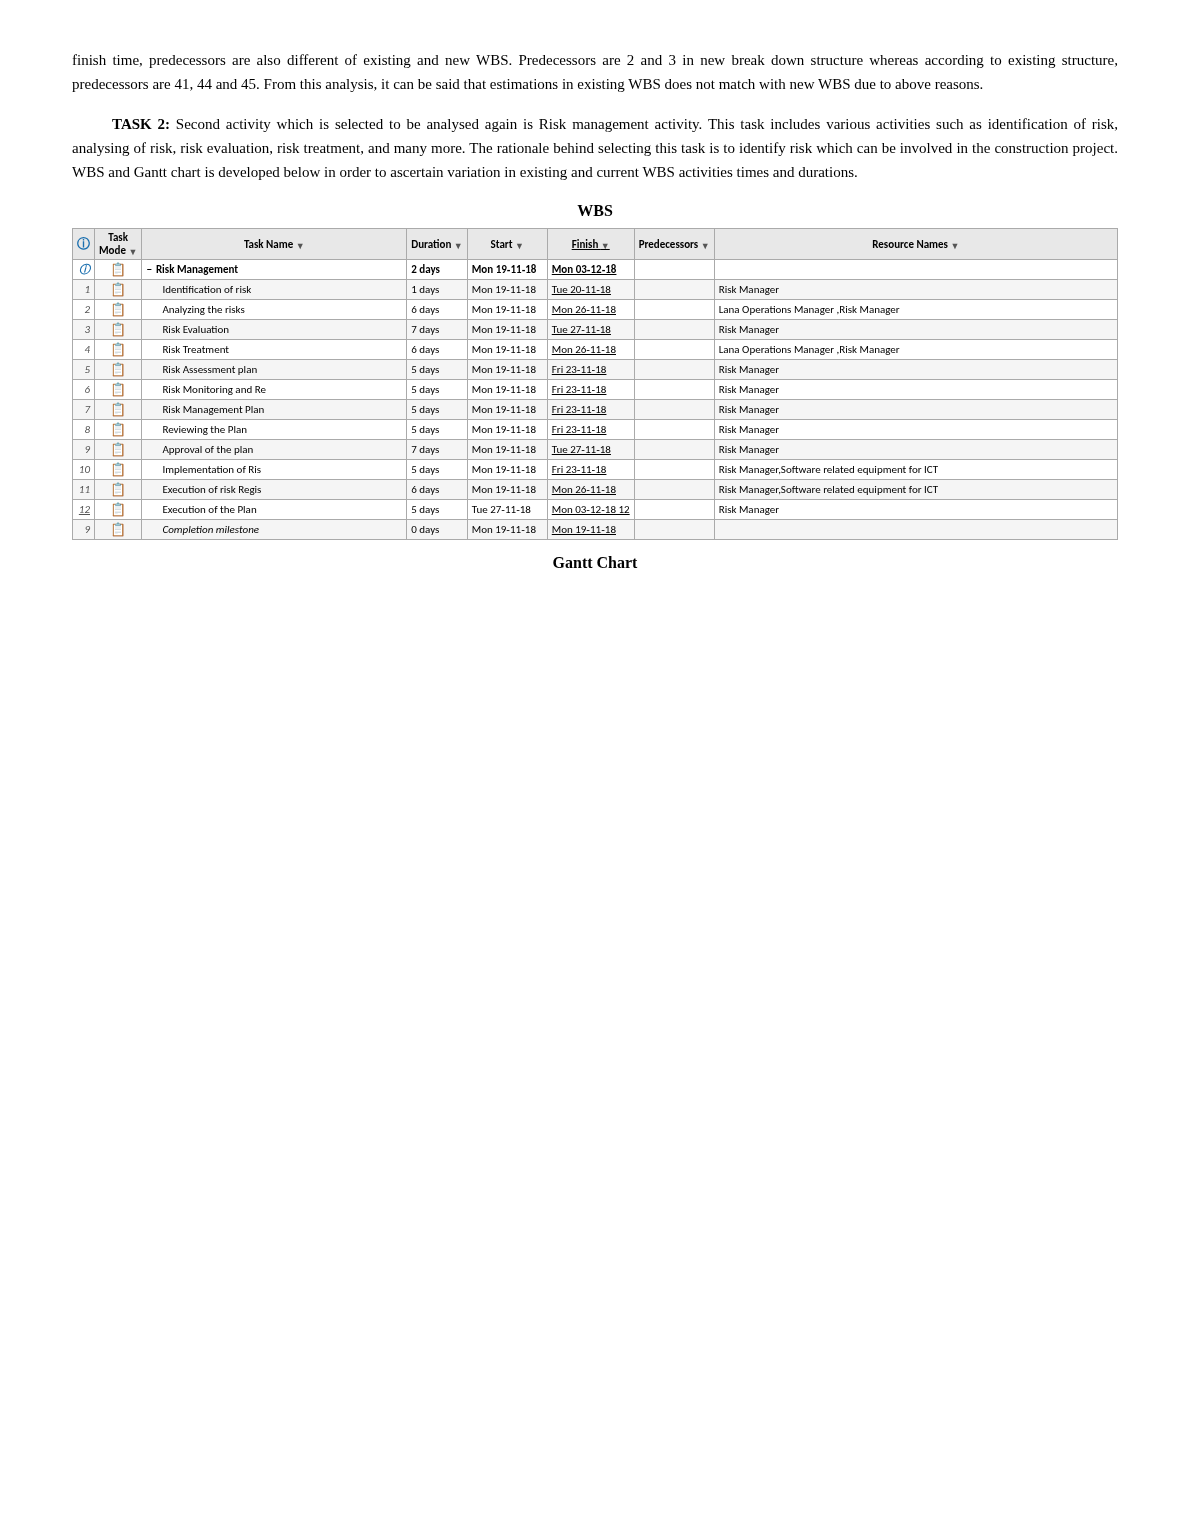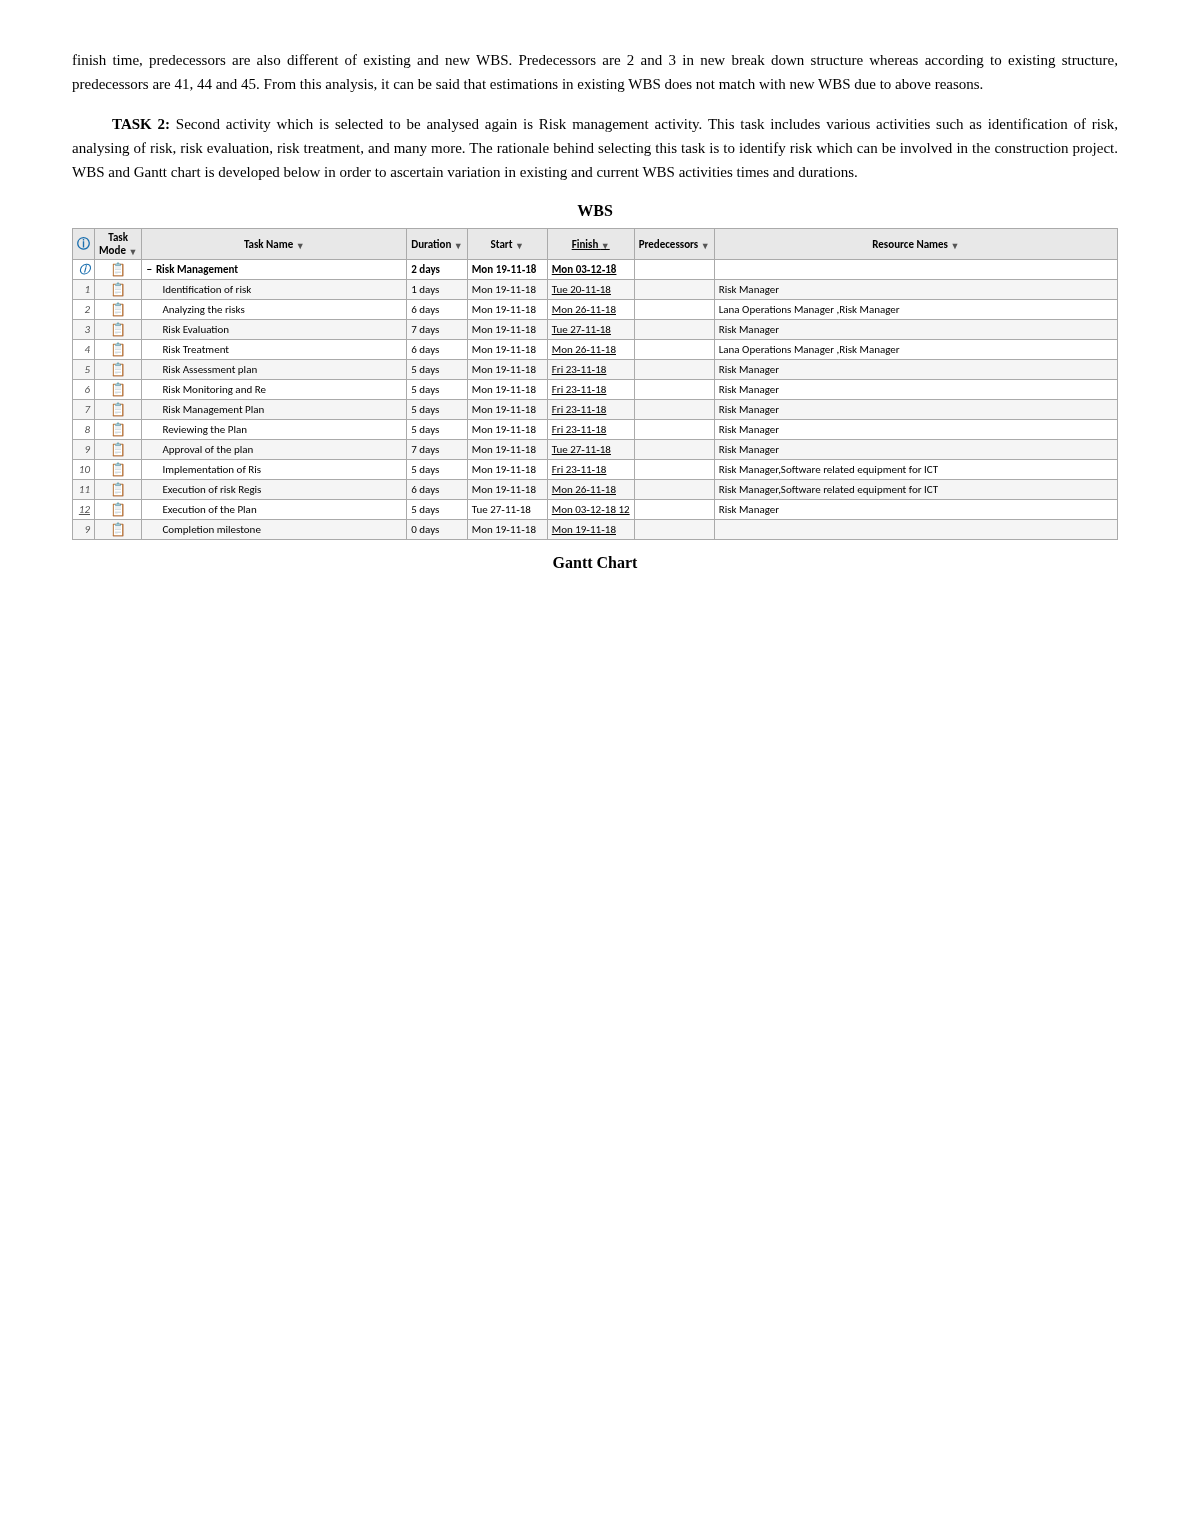--- a/index.html
+++ b/index.html
@@ -256,21 +256,21 @@
           <td class="col-taskname"><span style="padding-left:16px;margin-top:36px;">Execution of the Plan</span></td>
           <td class="col-duration">5 days</td>
           <td class="col-start">Tue 27‑11‑18</td>
           <td class="col-finish">Mon 03‑12‑18 12</td>
           <td class="col-pred"></td>
           <td class="col-resource">Risk Manager</td>
         </tr>
         <tr>
           <td class="row-num" style="font-style: italic; color: rgb(85, 85, 85);">9</td>
           <td class="task-mode-cell" style="color: rgb(204, 0, 0);"><span style="font-size:13px;">📋</span></td>
-          <td class="col-taskname"><span style="padding-left:16px;">Completion milestone</span></td>
+          <td class="col-taskname"><span style="padding-left:16px;font-style:italic;">Completion milestone</span></td>
           <td class="col-duration">0 days</td>
           <td class="col-start">Mon 19‑11‑18</td>
           <td class="col-finish">Mon 19‑11‑18</td>
           <td class="col-pred"></td>
           <td class="col-resource"></td>
         </tr>
       </tbody>
   </table>
 </div>
 

